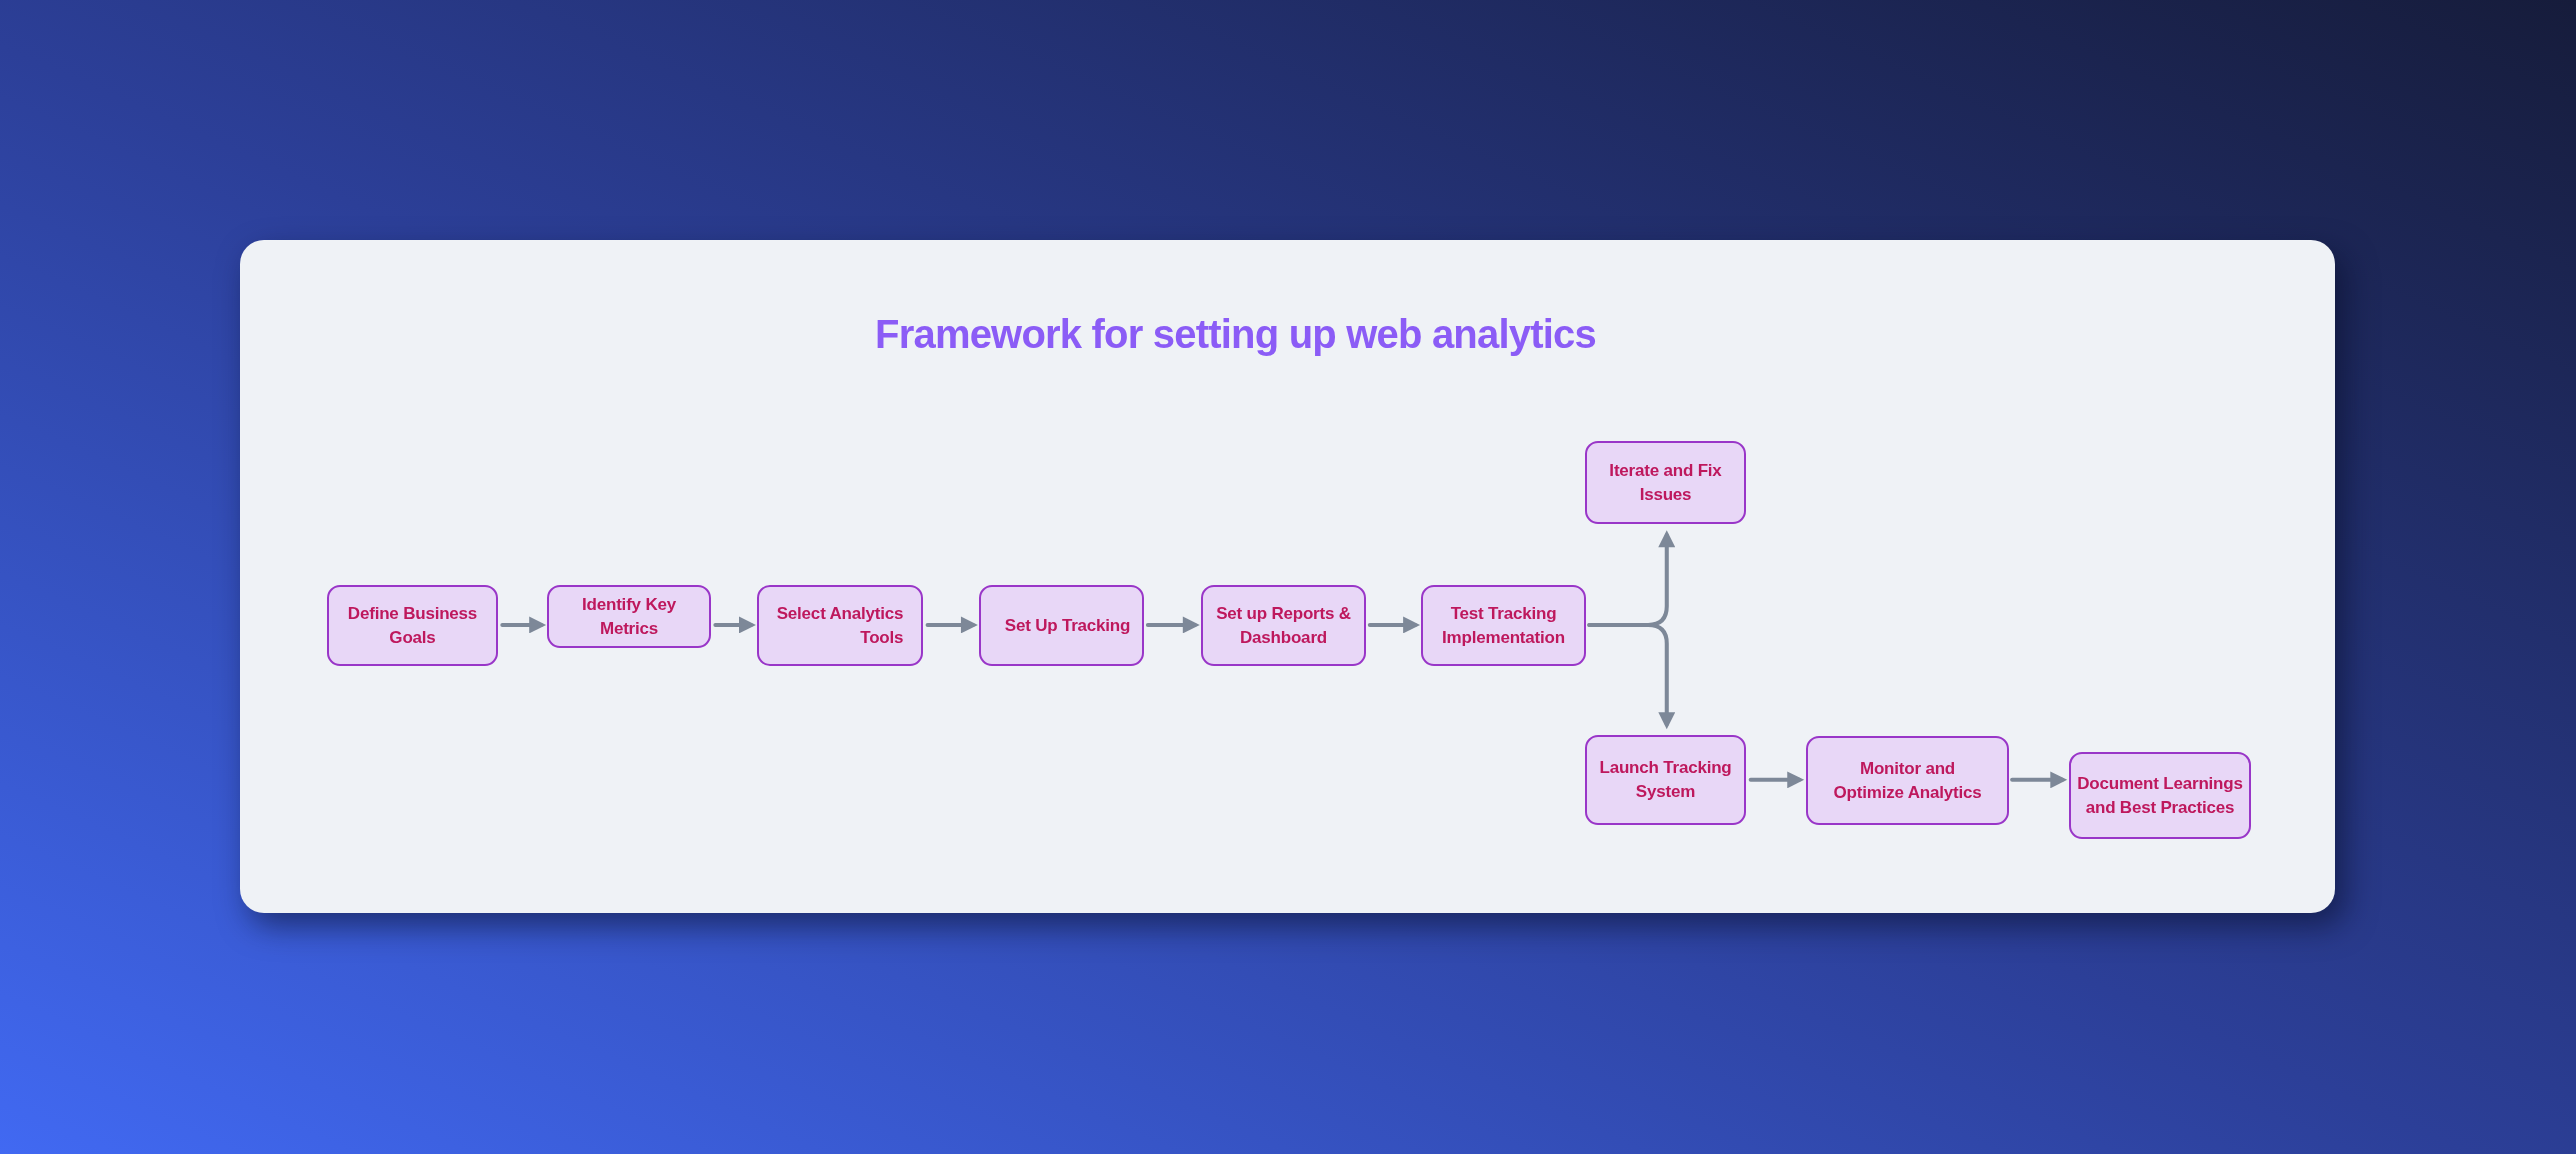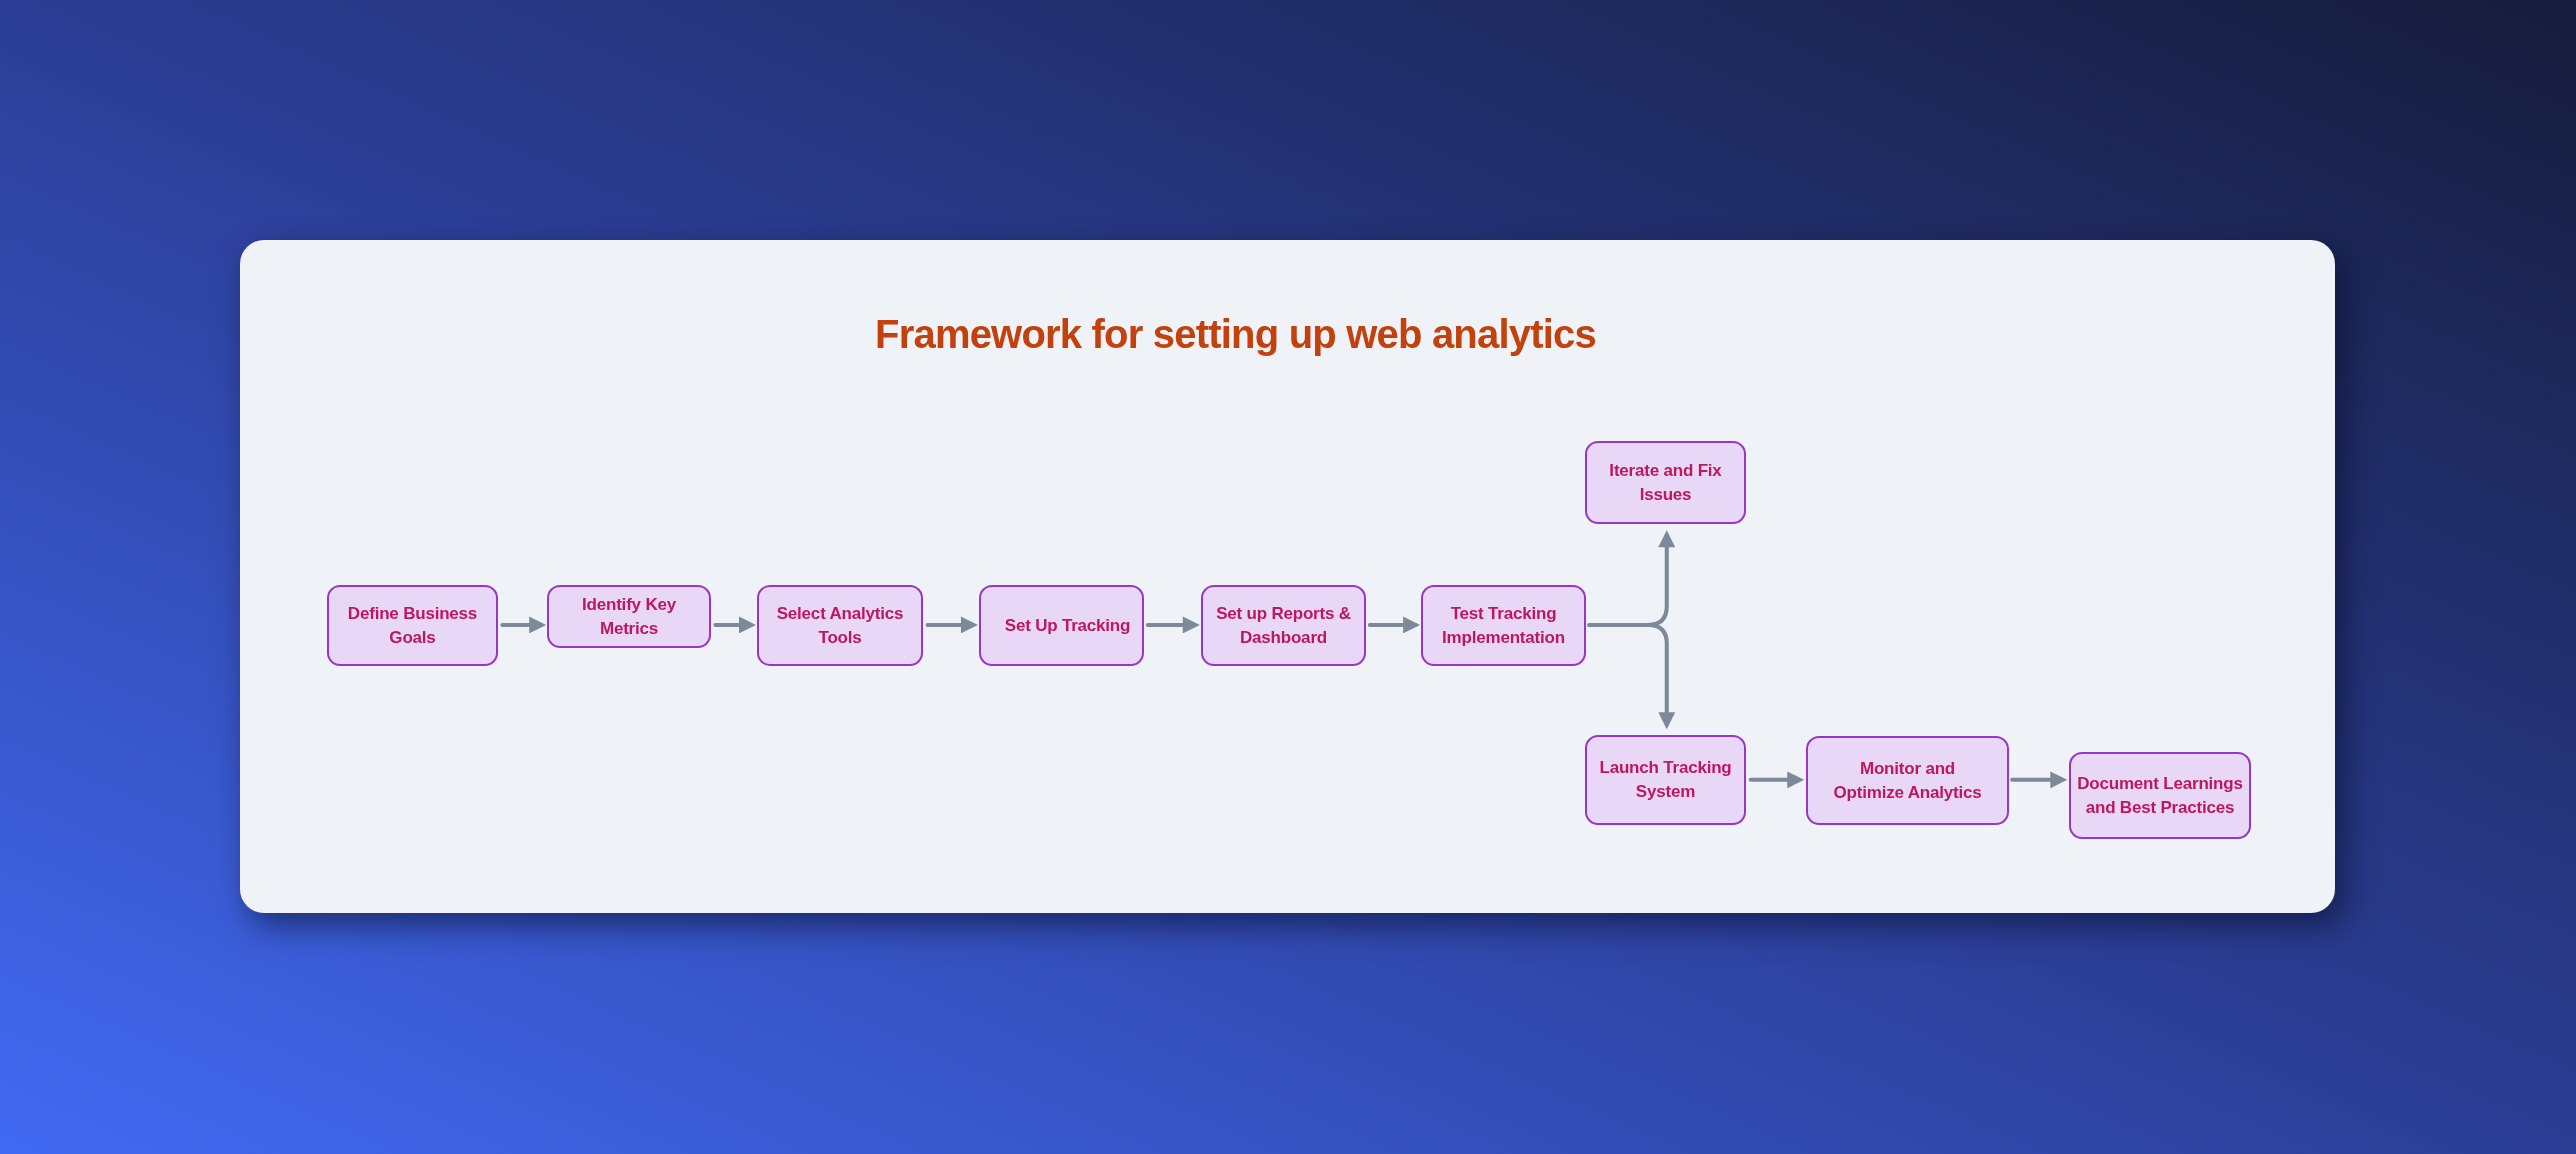--- a/index.html
+++ b/index.html
@@ -33,21 +33,21 @@
     position: absolute;
     left: 269px;
     top: 71px;
     width: 1453px;
     margin: 0;
     text-align: center;
     font-size: 40px;
     line-height: 47px;
     font-weight: bold;
     letter-spacing: -0.8px;
-    color: #c2410c;
+    color: #8b5cf6;
   }
 
   .edges {
     position: absolute;
     left: 0;
     top: 0;
     width: 2095px;
     height: 673px;
     overflow: visible;
   }
@@ -74,21 +74,21 @@
     line-height: 24px;
     font-weight: bold;
     letter-spacing: -0.2px;
   }
 
   .node span { white-space: pre-line; }
 
   
   .n1  { left: 87px;  top: 345px; width: 171px; height: 81px; }
   .n2  { left: 307px;  top: 345px; width: 164px; height: 63px; }
-  .n3  { left: 517px;  top: 345px; width: 166px; height: 81px; }
+  .n3  { left: 517px;  top: 345px; width: 166px; height: 81px; text-align: right; }
   .n4  { left: 739px;  top: 345px; width: 165px; height: 81px; padding-left: 12px; }
   .n5  { left: 961px; top: 345px; width: 165px; height: 81px; }
   .n6  { left: 1181px; top: 345px; width: 165px; height: 81px; }
   .n7  { left: 1345px; top: 201px; width: 161px; height: 83px; }
   .n8  { left: 1345px; top: 495px; width: 161px; height: 90px; }
   .n9  { left: 1566px; top: 496px; width: 203px; height: 89px; }
   .n10 { left: 1829px; top: 512px; width: 182px; height: 87px; }
 </style>
 </head>
 <body>

